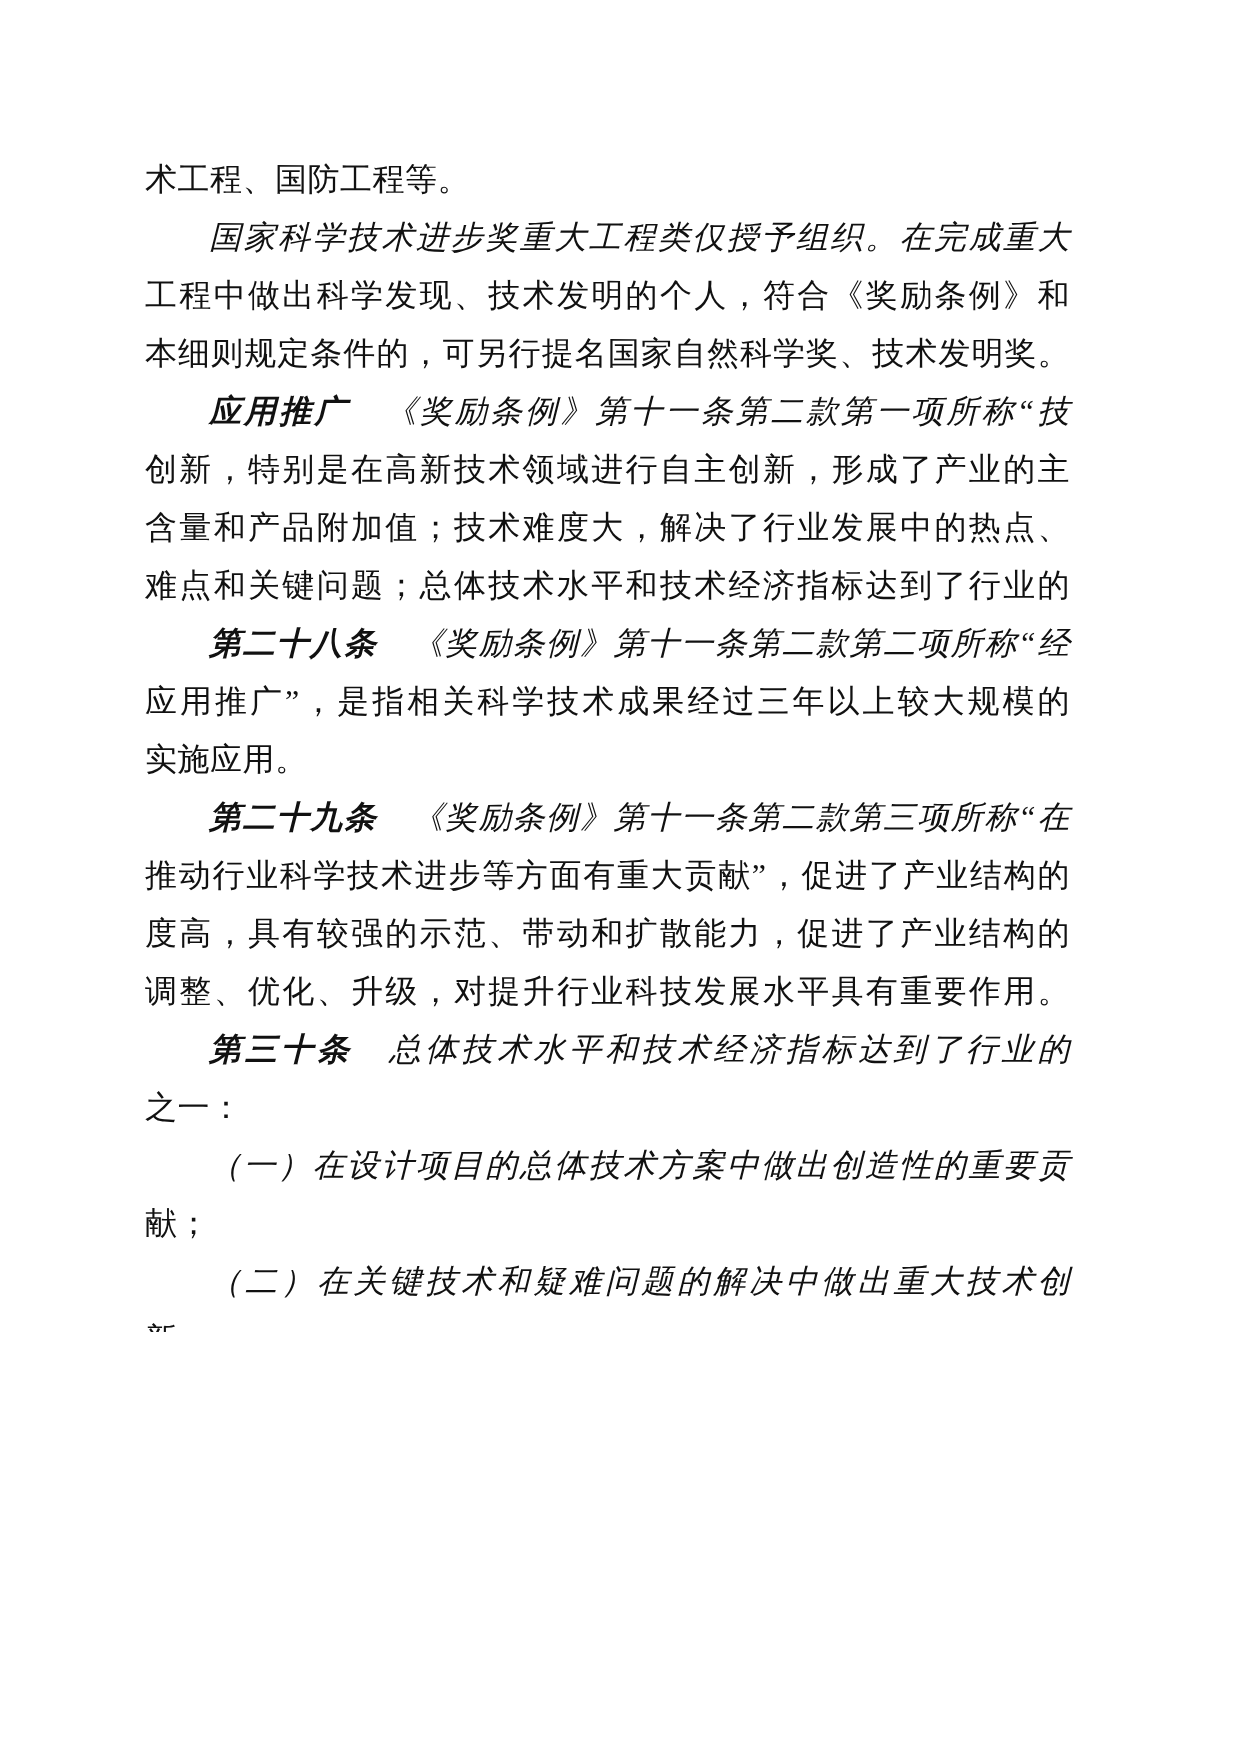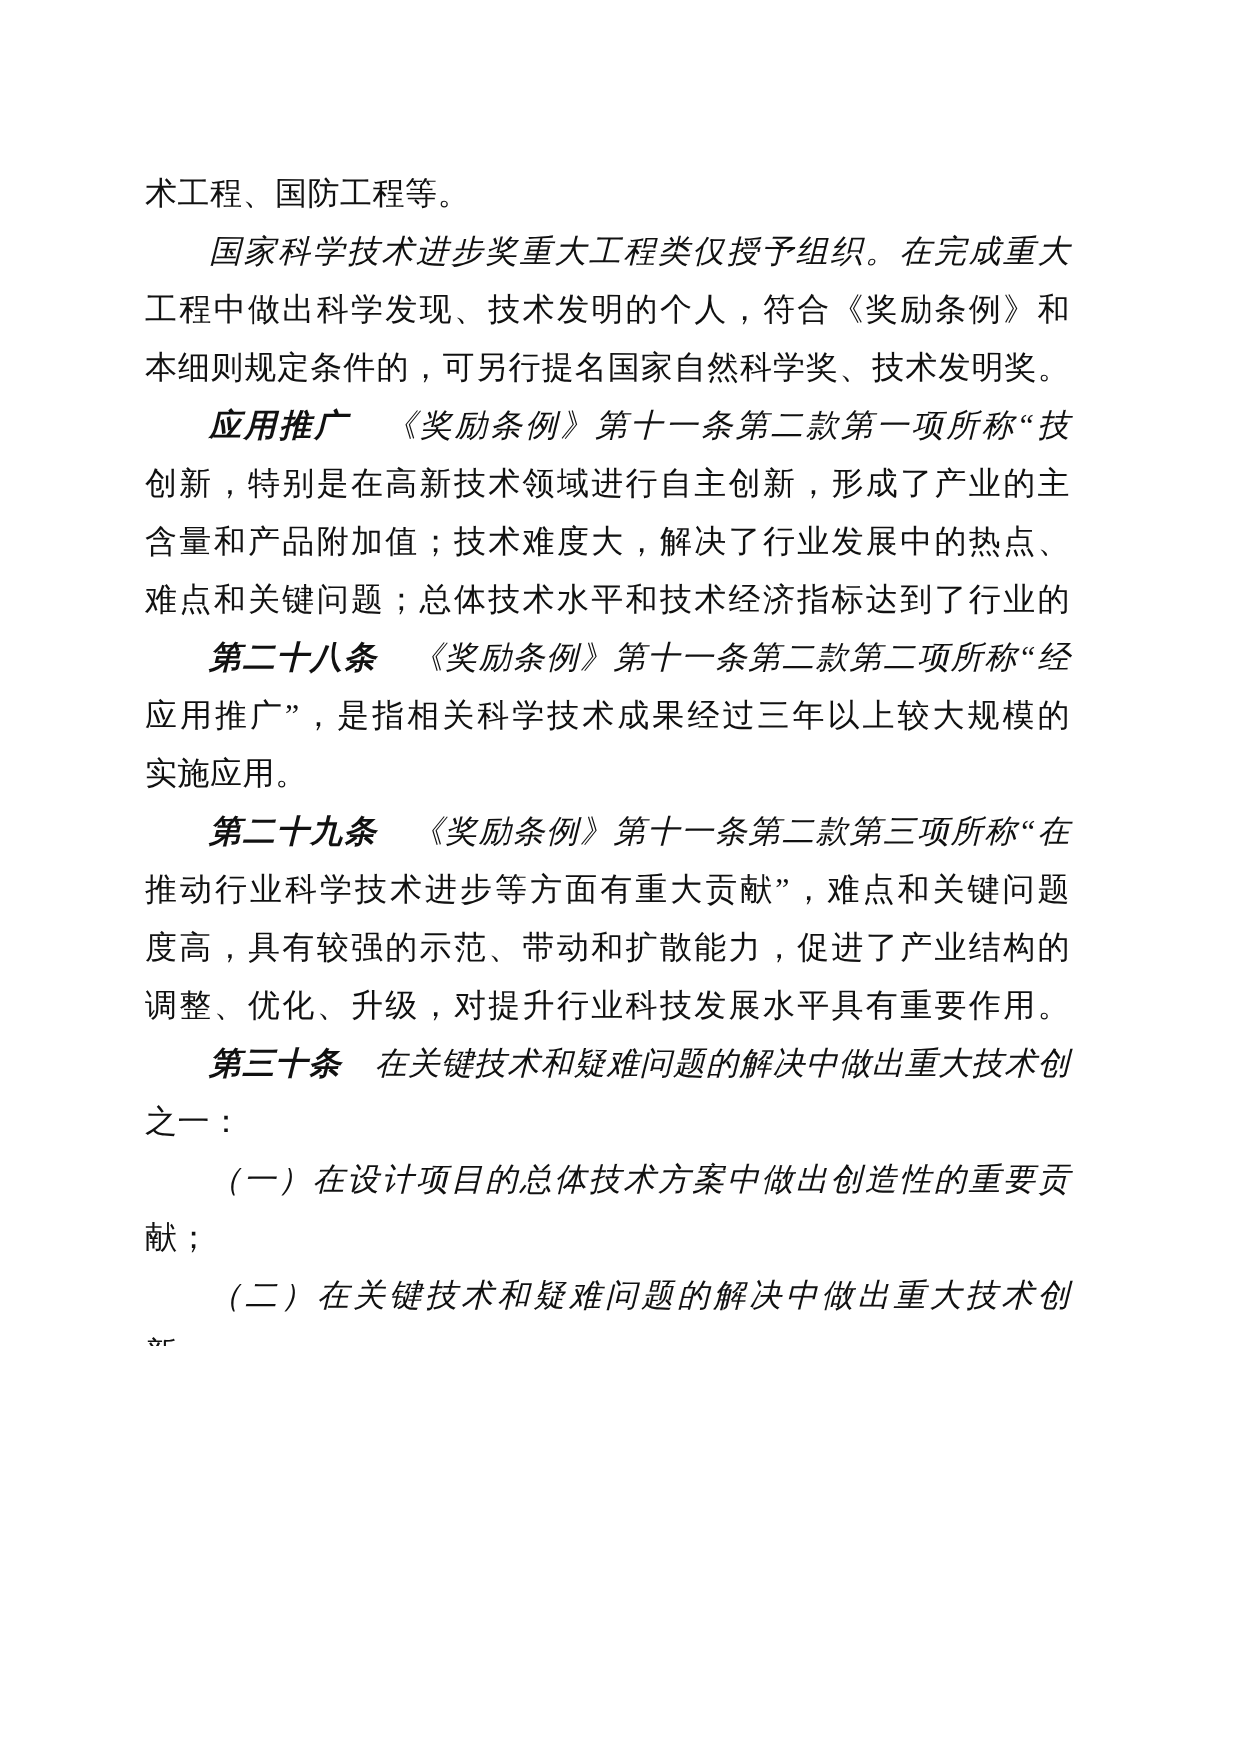--- a/index.html
+++ b/index.html
@@ -11,21 +11,20 @@
     width: 1241px;
     height: 1754px;
     font-family: "Liberation Serif", "DejaVu Serif", serif;
   }
   .page {
     position: relative;
     width: 1241px;
     height: 1332px;
     background: #ffffff;
     overflow: hidden;
-    margin-top: 14px;
   }
   .doc-body {
     position: absolute;
     left: 145px;
     top: 150px;
     width: 925px;
     color: #111111;
   }
   .line {
     font-size: 32px;
@@ -68,24 +67,24 @@
       <div class="line full"><span>工程中做出科学发现、技术发明的个人，符合《奖励条例》和</span></div>
       <div class="line full"><span>本细则规定条件的，可另行提名国家自然科学奖、技术发明奖。</span></div>
       <div class="line indent full"><span class="bold">应用推广</span><span>　《奖励条例》第十一条第二款第一项所称“技</span></div>
       <div class="line full"><span>创新，特别是在高新技术领域进行自主创新，形成了产业的主</span></div>
       <div class="line full"><span>含量和产品附加值；技术难度大，解决了行业发展中的热点、</span></div>
       <div class="line full"><span>难点和关键问题；总体技术水平和技术经济指标达到了行业的</span></div>
       <div class="line indent full"><span class="bold">第二十八条</span><span>　《奖励条例》第十一条第二款第二项所称“经</span></div>
       <div class="line full"><span>应用推广”，是指相关科学技术成果经过三年以上较大规模的</span></div>
       <div class="line"><span>实施应用。</span></div>
       <div class="line indent full"><span class="bold">第二十九条</span><span>　《奖励条例》第十一条第二款第三项所称“在</span></div>
-      <div class="line full"><span>推动行业科学技术进步等方面有重大贡献”，难点和关键问题</span></div>
+      <div class="line full"><span>推动行业科学技术进步等方面有重大贡献”，促进了产业结构的</span></div>
       <div class="line full"><span>度高，具有较强的示范、带动和扩散能力，促进了产业结构的</span></div>
       <div class="line full"><span>调整、优化、升级，对提升行业科技发展水平具有重要作用。</span></div>
-      <div class="line indent full"><span class="bold">第三十条</span><span>　在关键技术和疑难问题的解决中做出重大技术创</span></div>
+      <div class="line indent full"><span class="bold">第三十条</span><span>　总体技术水平和技术经济指标达到了行业的</span></div>
       <div class="line"><span>之一：</span></div>
       <div class="line indent full"><span>（一）在设计项目的总体技术方案中做出创造性的重要贡</span></div>
       <div class="line"><span>献；</span></div>
       <div class="line indent full"><span>（二）在关键技术和疑难问题的解决中做出重大技术创</span></div>
       <div class="line"><span>新；</span></div>
     </div>
   <div class="page-number">8</div>
 </div>
 
 </body></html>

